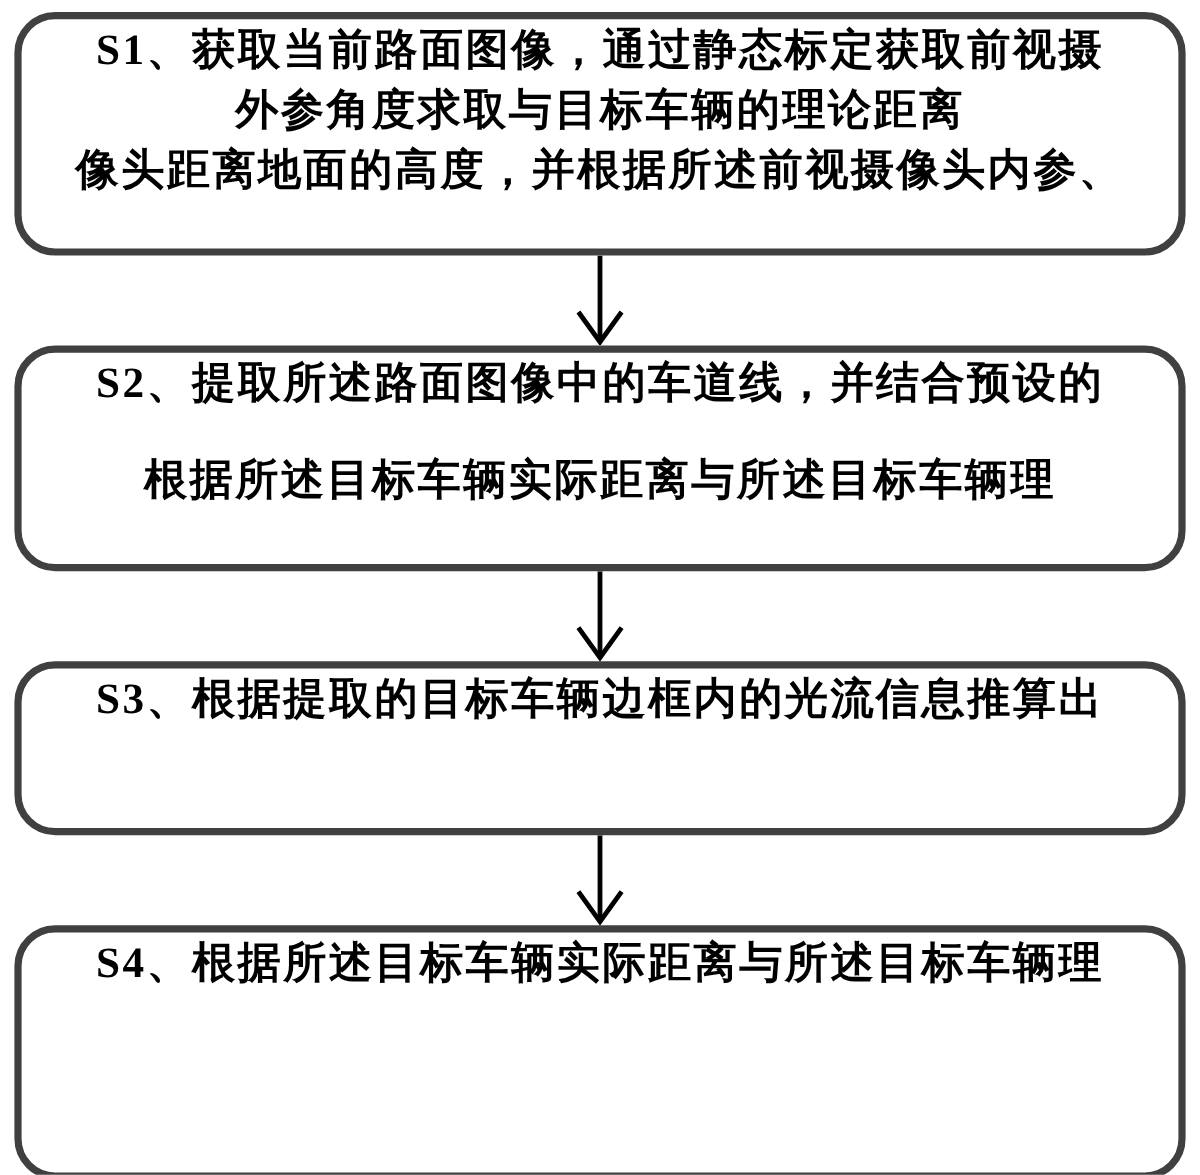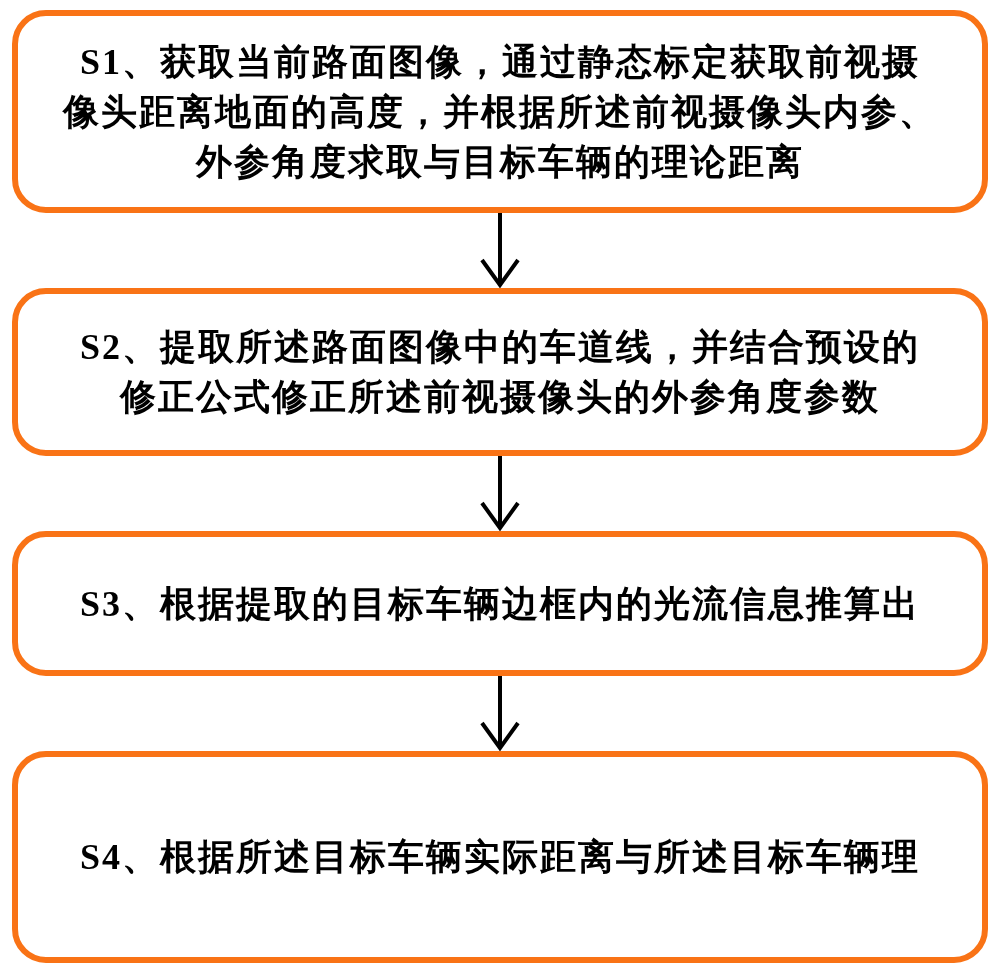--- a/index.html
+++ b/index.html
@@ -14,30 +14,29 @@
     width: 1000px;
     height: 979px;
     padding: 10px 12px 0 12px;
     display: flex;
     flex-direction: column;
     align-items: center;
     background: #ffffff;
   }
   .step-box {
     width: 976px;
-    border: 6px solid #f97316;
+    border: 6px solid #404040;
     border-radius: 34px;
     background: #ffffff;
     display: flex;
     flex-direction: column;
-    justify-content: center;
     flex: 0 0 auto;
   }
   .step-box.h3 { height: 203px; }
-  .step-box.h2a { height: 168px; }
+  .step-box.h2a { height: 188px; gap: 31px; }
   .step-box.h2b { height: 145px; }
   .step-box.h2c { height: 212px; }
   .step-line {
     display: block;
     text-align: center;
     font-size: 36px;
     line-height: 50px;
     letter-spacing: 2px;
     white-space: nowrap;
     font-weight: 600;
@@ -51,34 +50,34 @@
   }
   .arrow svg { display: block; }
 </style>
 </head>
 <body>
 
 <div class="flowchart">
 
   <div class="step-box h3">
     <span class="step-line">S1、获取当前路面图像，通过静态标定获取前视摄</span>
+    <span class="step-line">外参角度求取与目标车辆的理论距离</span>
     <span class="step-line">像头距离地面的高度，并根据所述前视摄像头内参、</span>
-    <span class="step-line">外参角度求取与目标车辆的理论距离</span>
   </div>
 
   <div class="arrow">
     <svg width="48" height="75" viewBox="0 0 48 75">
       <line x1="24" y1="0" x2="24" y2="72" stroke="#000000" stroke-width="4"></line>
       <polyline points="6,47 24,72 42,47" fill="none" stroke="#000000" stroke-width="4"></polyline>
     </svg>
   </div>
 
   <div class="step-box h2a">
     <span class="step-line">S2、提取所述路面图像中的车道线，并结合预设的</span>
-    <span class="step-line">修正公式修正所述前视摄像头的外参角度参数</span>
+    <span class="step-line">根据所述目标车辆实际距离与所述目标车辆理</span>
   </div>
 
   <div class="arrow">
     <svg width="48" height="75" viewBox="0 0 48 75">
       <line x1="24" y1="0" x2="24" y2="72" stroke="#000000" stroke-width="4"></line>
       <polyline points="6,47 24,72 42,47" fill="none" stroke="#000000" stroke-width="4"></polyline>
     </svg>
   </div>
 
   <div class="step-box h2b">

